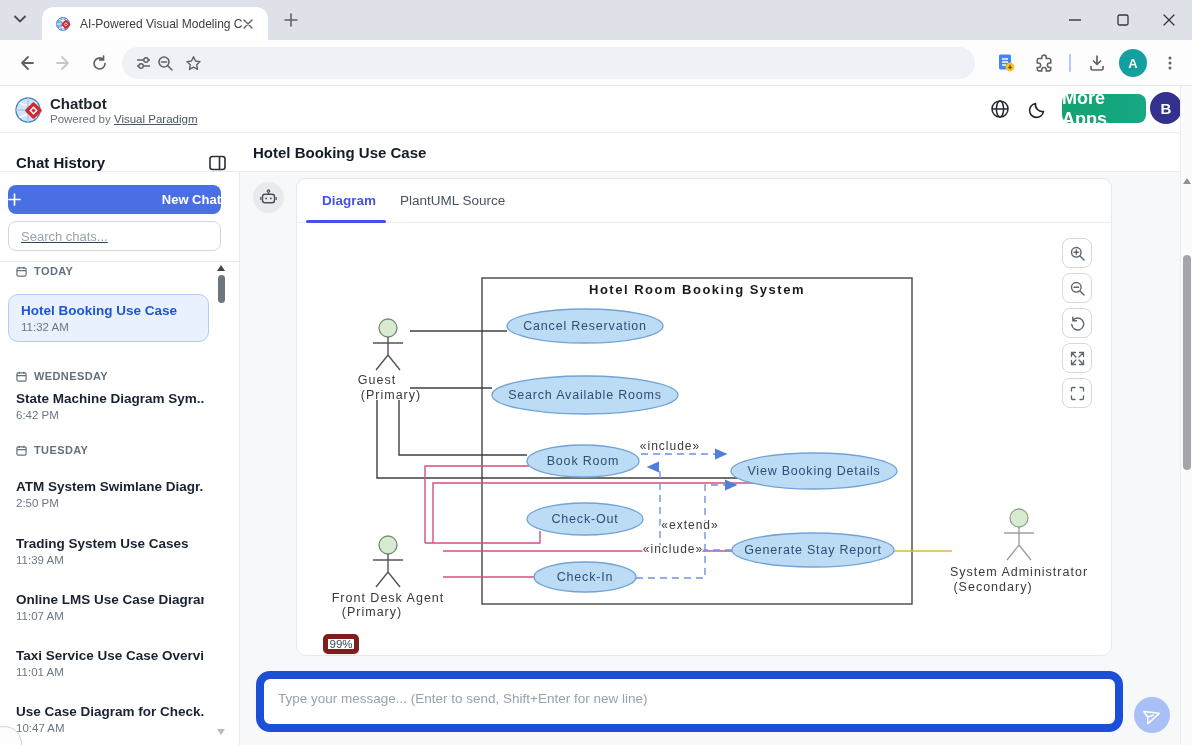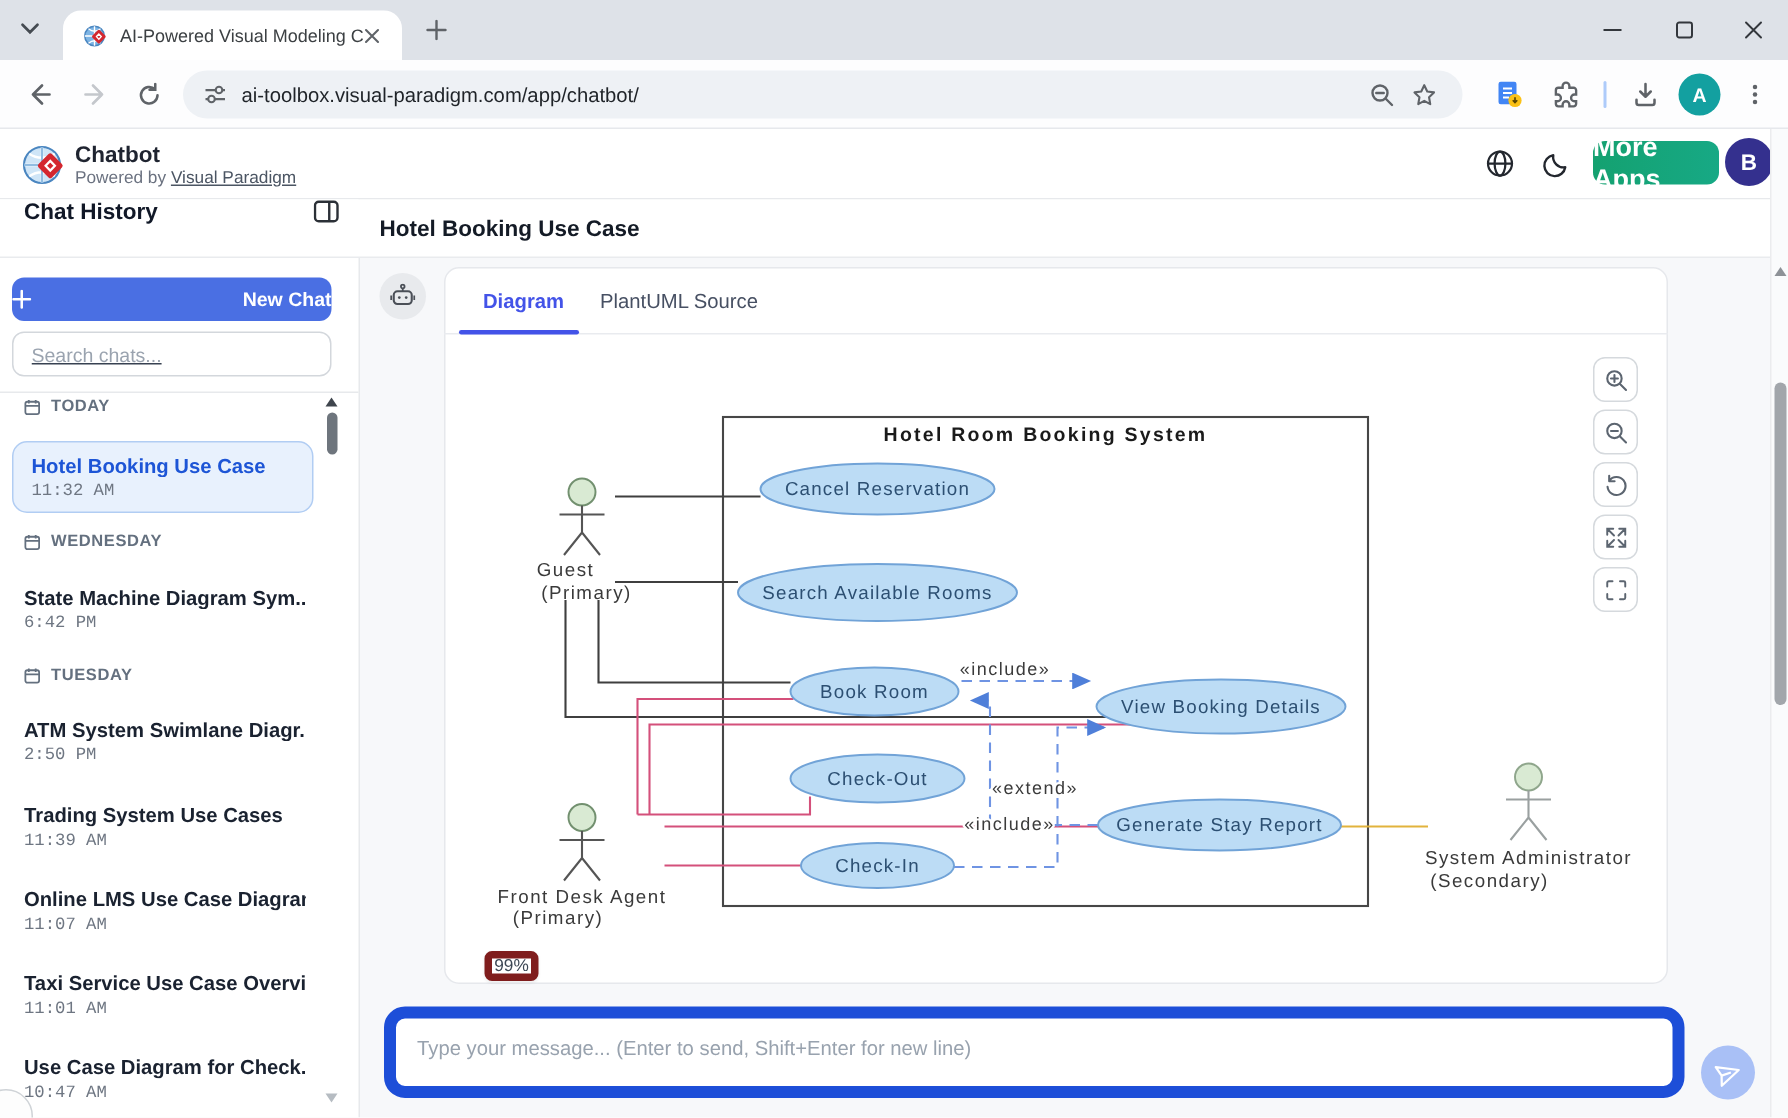--- a/index.html
+++ b/index.html
@@ -20,30 +20,30 @@
   
   .apphead { left:0; top:86px; width:1192px; height:47px; background:#fff; border-bottom:1px solid #e7e9ec; }
   .app-title { font-size:15px; font-weight:700; color:#1f2430; }
   .app-sub { font-size:11.5px; color:#6b7280; }
   .app-sub u { color:#4b5563;text-align:center; }
   .moreapps { left:1062px; top:94px; width:84px; height:29px; border-radius:8px; background:linear-gradient(90deg,#14a170,#17a985); color:#fff; font-size:18px; font-weight:700; display:flex; align-items:center; justify-content:center; }
   .avatar { border-radius:50%; color:#fff; font-weight:700; display:flex; align-items:center; justify-content:center; }
 
   
   .sidebar { left:0; top:133px; width:240px; height:612px; background:#fff; border-right:1px solid #e7e9ec; }
-  .side-head { left:0; top:133px; width:240px; height:39px; background:#fff; border-bottom:1px solid #e9ebee; display:flex; align-items:flex-start; justify-content:space-between; padding:0 14px 0 16px; }
+  .side-head { left:0; top:133px; width:240px; height:39px; background:#fff; border-bottom:1px solid #e9ebee; display:flex; align-items:flex-end; justify-content:space-between; padding:0 14px 0 16px; }
   .side-head-title { font-size:15px; font-weight:700; color:#111827; }
   .newchat { left:8px; top:185px; width:213px; height:29px; background:#4a6fe3; border-radius:8px; color:#fff; font-size:13px; font-weight:600; display:flex; align-items:center; justify-content:space-between; gap:8px; }
   .searchbox { left:8px; top:221px; width:213px; height:30px; border:1px solid #d3d7dc; border-radius:8px; font-size:13px; color:#374151; padding:0 12px; outline:none; font-family:"Liberation Sans",sans-serif;text-decoration:underline; }
   .searchbox::placeholder { color:#9aa3af; }
   .side-div { left:0; top:261px; width:239px; height:1px; background:#e7e9ec; }
   .sec-h { left:16px; display:flex; align-items:center; gap:7px; color:#64707f; font-size:11px; font-weight:700; letter-spacing:.4px; }
   .chat-item { left:16px; width:188px; cursor:pointer; }
   .ci-title { font-size:13.5px; font-weight:600; color:#1a2230; white-space:nowrap; overflow:hidden; }
-  .ci-time { font-size:11.5px; color:#6e7682; margin-top:3px;font-family:Liberation Mono, monospace; }
+  .ci-time { font-size:11.5px; color:#6e7682; margin-top:3px; }
   .chat-sel { left:8px; top:294px; width:201px; height:48px; background:#e8f1fd; border:1px solid #b1cdf3; border-radius:10px; padding:8px 12px; cursor:pointer; }
   .chat-sel .ci-title { color:#1d55d6; }
 
   
   .main-head { left:240px; top:133px; width:940px; height:39px; background:#fff; border-bottom:1px solid #e9ebee; display:flex; align-items:center; padding-left:13px; }
   .main-title { font-size:15px; font-weight:600; color:#141b26; }
   .main-bg { left:240px; top:172px; width:940px; height:573px; background:#f7f8fa; }
   .bot-avatar { left:253px; top:182px; width:31px; height:31px; border-radius:50%; background:#e8eaed; display:flex; align-items:center; justify-content:center; }
   .card { left:296px; top:178px; width:816px; height:478px; background:#fff; border:1px solid #e6e8ec; border-radius:10px; }
   .tabrow { left:296px; top:178px; width:816px; height:45px; border-bottom:1px solid #e9ebef; }
@@ -133,21 +133,20 @@
     </svg>
 </div>
 <div class="abs urlbar">
   <span>
     <svg width="15" height="14" viewBox="0 0 15 14">
         <path d="M1 4 H14 M1 10 H14" stroke="#5f6368" stroke-width="1.5"></path>
         <circle cx="10" cy="4" r="2.2" fill="#eef1f5" stroke="#5f6368" stroke-width="1.4"></circle>
         <circle cx="5" cy="10" r="2.2" fill="#eef1f5" stroke="#5f6368" stroke-width="1.4"></circle>
       </svg>
   </span>
-  <span class="url-text">ai-toolbox.visual-paradigm.com/app/chatbot/</span>
   <span class="tbtn">
     <svg width="17" height="17" viewBox="0 0 17 17">
         <circle cx="7" cy="7" r="5" fill="none" stroke="#5f6368" stroke-width="1.6"></circle>
         <path d="M11 11 L15 15 M4.5 7 h5" stroke="#5f6368" stroke-width="1.6" stroke-linecap="round"></path>
       </svg>
   </span>
   <span class="tbtn">
     <svg width="17" height="17" viewBox="0 0 17 17">
         <path d="M8.5 1.8 L10.5 6 L15 6.6 L11.7 9.8 L12.5 14.4 L8.5 12.2 L4.5 14.4 L5.3 9.8 L2 6.6 L6.5 6 Z" fill="none" stroke="#5f6368" stroke-width="1.4" stroke-linejoin="round"></path>
       </svg>
@@ -234,21 +233,21 @@
       <rect x="1" y="2" width="10" height="9" rx="1.5" fill="none" stroke="#64707f" stroke-width="1.3"></rect>
       <path d="M3.5 .8 v2.4 M8.5 .8 v2.4 M1 5 h10" stroke="#64707f" stroke-width="1.3"></path>
     </svg>
   <span>TODAY</span>
 </div>
 <div class="abs chat-sel">
   <div class="ci-title">Hotel Booking Use Case</div>
   <div class="ci-time">11:32 AM</div>
 </div>
 
-<div class="abs sec-h" style="top:355px;">
+<div class="abs sec-h" style="top:370px;">
   <svg width="11" height="11" viewBox="0 0 12 12">
       <rect x="1" y="2" width="10" height="9" rx="1.5" fill="none" stroke="#64707f" stroke-width="1.3"></rect>
       <path d="M3.5 .8 v2.4 M8.5 .8 v2.4 M1 5 h10" stroke="#64707f" stroke-width="1.3"></path>
     </svg>
   <span>WEDNESDAY</span>
 </div>
 <div class="abs chat-item" style="top:391px;">
   <div class="ci-title">State Machine Diagram Sym...</div>
   <div class="ci-time">6:42 PM</div>
 </div>

